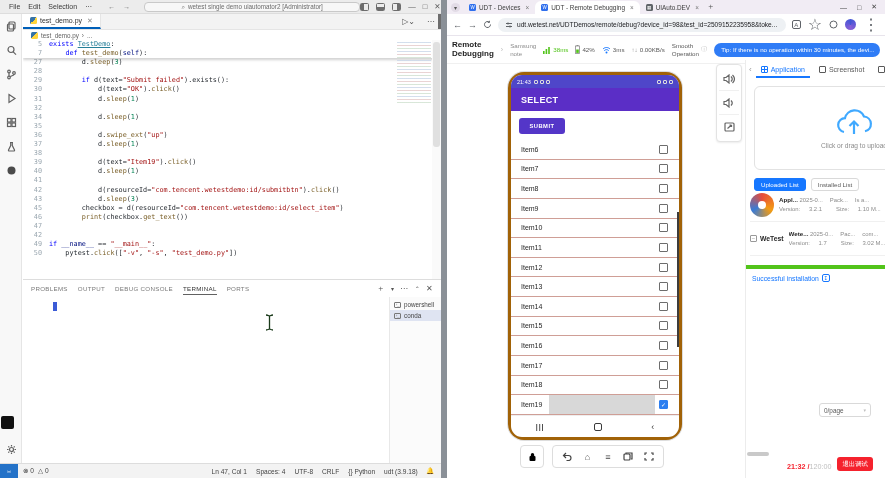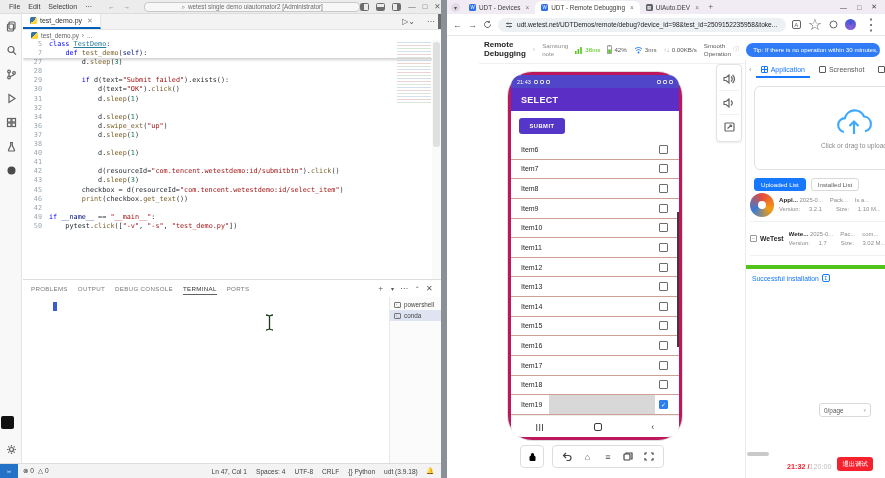--- a/index.html
+++ b/index.html
@@ -81,30 +81,30 @@
   .win-controls{margin-left:auto;display:flex;gap:10px;align-items:center;padding:0 8px 3px 0;color:#444;font-size:7px;}
 
   .btoolbar{position:absolute;left:0;top:14px;right:0;height:22px;background:#fff;display:flex;align-items:center;gap:6px;padding:0 6px;border-bottom:1px solid #e8e4ec;}
   .nav-ico{color:#5f6368;font-size:9px;}
   .urlpill{flex:1;height:14px;background:#eef1f4;border-radius:8px;display:flex;align-items:center;gap:4px;padding:0 7px;font-size:6.6px;color:#202124;overflow:hidden;white-space:nowrap;}
   .tb-right{display:flex;align-items:center;gap:7px;color:#5f6368;}
   .avatar{width:11px;height:11px;border-radius:50%;background:conic-gradient(#4356d6,#8a5fd6,#4356d6);}
   .tr-ico{width:9px;height:9px;border:1px solid #5f6368;border-radius:2px;font-size:6px;line-height:8px;text-align:center;color:#5f6368;}
 
   .page{position:absolute;left:0;top:36px;right:0;bottom:0;background:#fff;overflow:hidden;}
-  .page-header{position:absolute;left:0;top:0;right:0;height:28px;display:flex;align-items:center;gap:7px;padding:0 5px;border-bottom:1px solid #f0f0f0;margin-left:32px;}
+  .page-header{position:absolute;left:0;top:0;right:0;height:28px;display:flex;align-items:center;gap:7px;padding:0 5px;border-bottom:1px solid #f0f0f0;}
   .ph-title{font-size:8px;font-weight:bold;color:#1f1f1f;line-height:1.1;}
   .ph-sep{color:#bbb;font-size:7px;}
   .ph-device{font-size:6.2px;color:#8c8c8c;line-height:1.15;}
   .stat{display:flex;align-items:center;gap:2px;font-size:6.2px;color:#595959;white-space:nowrap;}
   .stat .green{color:#52c41a;}
   .tip-pill{flex:1;height:14px;background:#2f7cf6;border-radius:8px;color:#fff;font-size:6.2px;display:flex;align-items:center;padding:0 7px;overflow:hidden;white-space:nowrap;min-width:0;}
 
   
-  .phone{position:absolute;left:61px;top:36px;width:174px;height:368px;background:#be185d;border-radius:24px;padding:3px;box-shadow:0 0 0 1px #00000022;}
+  .phone{position:absolute;left:61px;top:36px;width:174px;height:368px;background:#a16207;border-radius:16px;padding:3px;box-shadow:0 0 0 1px #00000022;}
   .phone-screen{position:relative;width:100%;height:100%;background:#fff;border-radius:11px;overflow:hidden;display:flex;flex-direction:column;}
   .p-status{height:13px;background:#4f46c9;color:#fff;display:flex;align-items:center;font-size:5.5px;padding:0 6px;}
   .p-status .right{margin-left:auto;display:flex;gap:2px;align-items:center;}
   .sbico{width:4px;height:4px;border:1px solid #ddd;border-radius:1px;display:inline-block;}
   .p-appbar{height:23px;background:#5b2ec6;color:#fff;display:flex;align-items:center;padding:0 10px;font-size:9px;font-weight:bold;letter-spacing:.3px;}
   .p-content{flex:1;position:relative;display:flex;flex-direction:column;}
   .p-submit{margin:7px 0 6px 8px;width:46px;height:16px;background:#5436c8;border:none;border-radius:3px;color:#fff;font-size:5.8px;font-weight:bold;letter-spacing:.5px;display:flex;align-items:center;justify-content:center;}
   .p-list{flex:1;position:relative;overflow:hidden;}
   .p-row{position:relative;height:19.64px;display:flex;align-items:center;border-bottom:1.2px solid #cf9e96;}
   .p-row .lbl{margin-left:10px;font-size:7px;color:#1f1f1f;z-index:1;}
@@ -266,40 +266,43 @@
       </div>
       <div class="vs-breadcrumb">
         <span class="py-ico"></span>
         <span>test_demo.py</span>
         <span>›</span>
         <span>...</span>
       </div>
 
       <div class="vs-editor">
         <div class="sticky" id="sticky-lines">
-            <div class="cl"><span class="ln">5</span><span class="ct"><span class="tk-k">class </span><span class="tk-c">TestDemo</span><span class="tk-p">:</span></span></div>
+            <div class="cl"><span class="ln">5</span><span class="ct"><span class="tk-k">exists </span><span class="tk-c">TestDemo</span><span class="tk-p">:</span></span></div>
             <div class="cl"><span class="ln">7</span><span class="ct"><span class="tk-p">    </span><span class="tk-k">def </span><span class="tk-f">test_demo</span><span class="tk-p">(</span><span class="tk-v">self</span><span class="tk-p">):</span></span></div>
           </div>
         <div id="code-lines">
             <div class="cl"><span class="ln">27</span><span class="ct"><span class="tk-p">        d.</span><span class="tk-f">sleep</span><span class="tk-p">(</span><span class="tk-n">3</span><span class="tk-p">)</span></span></div>
             <div class="cl"><span class="ln">28</span><span class="ct"></span></div>
             <div class="cl"><span class="ln">29</span><span class="ct"><span class="tk-p">        </span><span class="tk-k">if</span><span class="tk-p"> d(text=</span><span class="tk-s">"Submit failed"</span><span class="tk-p">).exists():</span></span></div>
             <div class="cl"><span class="ln">30</span><span class="ct"><span class="tk-p">            d(text=</span><span class="tk-s">"OK"</span><span class="tk-p">).</span><span class="tk-f">click</span><span class="tk-p">()</span></span></div>
             <div class="cl"><span class="ln">31</span><span class="ct"><span class="tk-p">            d.</span><span class="tk-f">sleep</span><span class="tk-p">(</span><span class="tk-n">1</span><span class="tk-p">)</span></span></div>
             <div class="cl"><span class="ln">32</span><span class="ct"></span></div>
             <div class="cl"><span class="ln">34</span><span class="ct"><span class="tk-p">            d.</span><span class="tk-f">sleep</span><span class="tk-p">(</span><span class="tk-n">1</span><span class="tk-p">)</span></span></div>
+            <div class="cl"><span class="ln">35</span><span class="ct"></span></div>
             <div class="cl"><span class="ln">36</span><span class="ct"><span class="tk-p">            d.</span><span class="tk-f">swipe_ext</span><span class="tk-p">(</span><span class="tk-s">"up"</span><span class="tk-p">)</span></span></div>
             <div class="cl"><span class="ln">37</span><span class="ct"><span class="tk-p">            d.</span><span class="tk-f">sleep</span><span class="tk-p">(</span><span class="tk-n">1</span><span class="tk-p">)</span></span></div>
             <div class="cl"><span class="ln">38</span><span class="ct"></span></div>
+            <div class="cl"><span class="ln">39</span><span class="ct"><span class="tk-p">            d(text=</span><span class="tk-s">"Item19"</span><span class="tk-p">).</span><span class="tk-f">click</span><span class="tk-p">()</span></span></div>
             <div class="cl"><span class="ln">40</span><span class="ct"><span class="tk-p">            d.</span><span class="tk-f">sleep</span><span class="tk-p">(</span><span class="tk-n">1</span><span class="tk-p">)</span></span></div>
             <div class="cl"><span class="ln">41</span><span class="ct"></span></div>
             <div class="cl"><span class="ln">42</span><span class="ct"><span class="tk-p">            d(resourceId=</span><span class="tk-s">"com.tencent.wetestdemo:id/submitbtn"</span><span class="tk-p">).</span><span class="tk-f">click</span><span class="tk-p">()</span></span></div>
             <div class="cl"><span class="ln">43</span><span class="ct"><span class="tk-p">            d.</span><span class="tk-f">sleep</span><span class="tk-p">(</span><span class="tk-n">3</span><span class="tk-p">)</span></span></div>
             <div class="cl"><span class="ln">45</span><span class="ct"><span class="tk-p">        checkbox = d(resourceId=</span><span class="tk-s">"com.tencent.wetestdemo:id/select_item"</span><span class="tk-p">)</span></span></div>
             <div class="cl"><span class="ln">46</span><span class="ct"><span class="tk-p">        </span><span class="tk-f">print</span><span class="tk-p">(checkbox.</span><span class="tk-f">get_text</span><span class="tk-p">())</span></span></div>
+            <div class="cl"><span class="ln">47</span><span class="ct"></span></div>
             <div class="cl"><span class="ln">42</span><span class="ct"></span></div>
             <div class="cl"><span class="ln">49</span><span class="ct"><span class="tk-k">if</span><span class="tk-p"> </span><span class="tk-v">__name__</span><span class="tk-p"> == </span><span class="tk-s">"__main__"</span><span class="tk-p">:</span></span></div>
             <div class="cl"><span class="ln">50</span><span class="ct"><span class="tk-p">    pytest.</span><span class="tk-f">click</span><span class="tk-p">([</span><span class="tk-s">"-v"</span><span class="tk-p">, </span><span class="tk-s">"-s"</span><span class="tk-p">, </span><span class="tk-s">"test_demo.py"</span><span class="tk-p">])</span></span></div>
           </div>
         <div class="minimap"></div>
         <div class="vscroll">
             <div class="thumb"></div>
           </div>
       </div>
 

